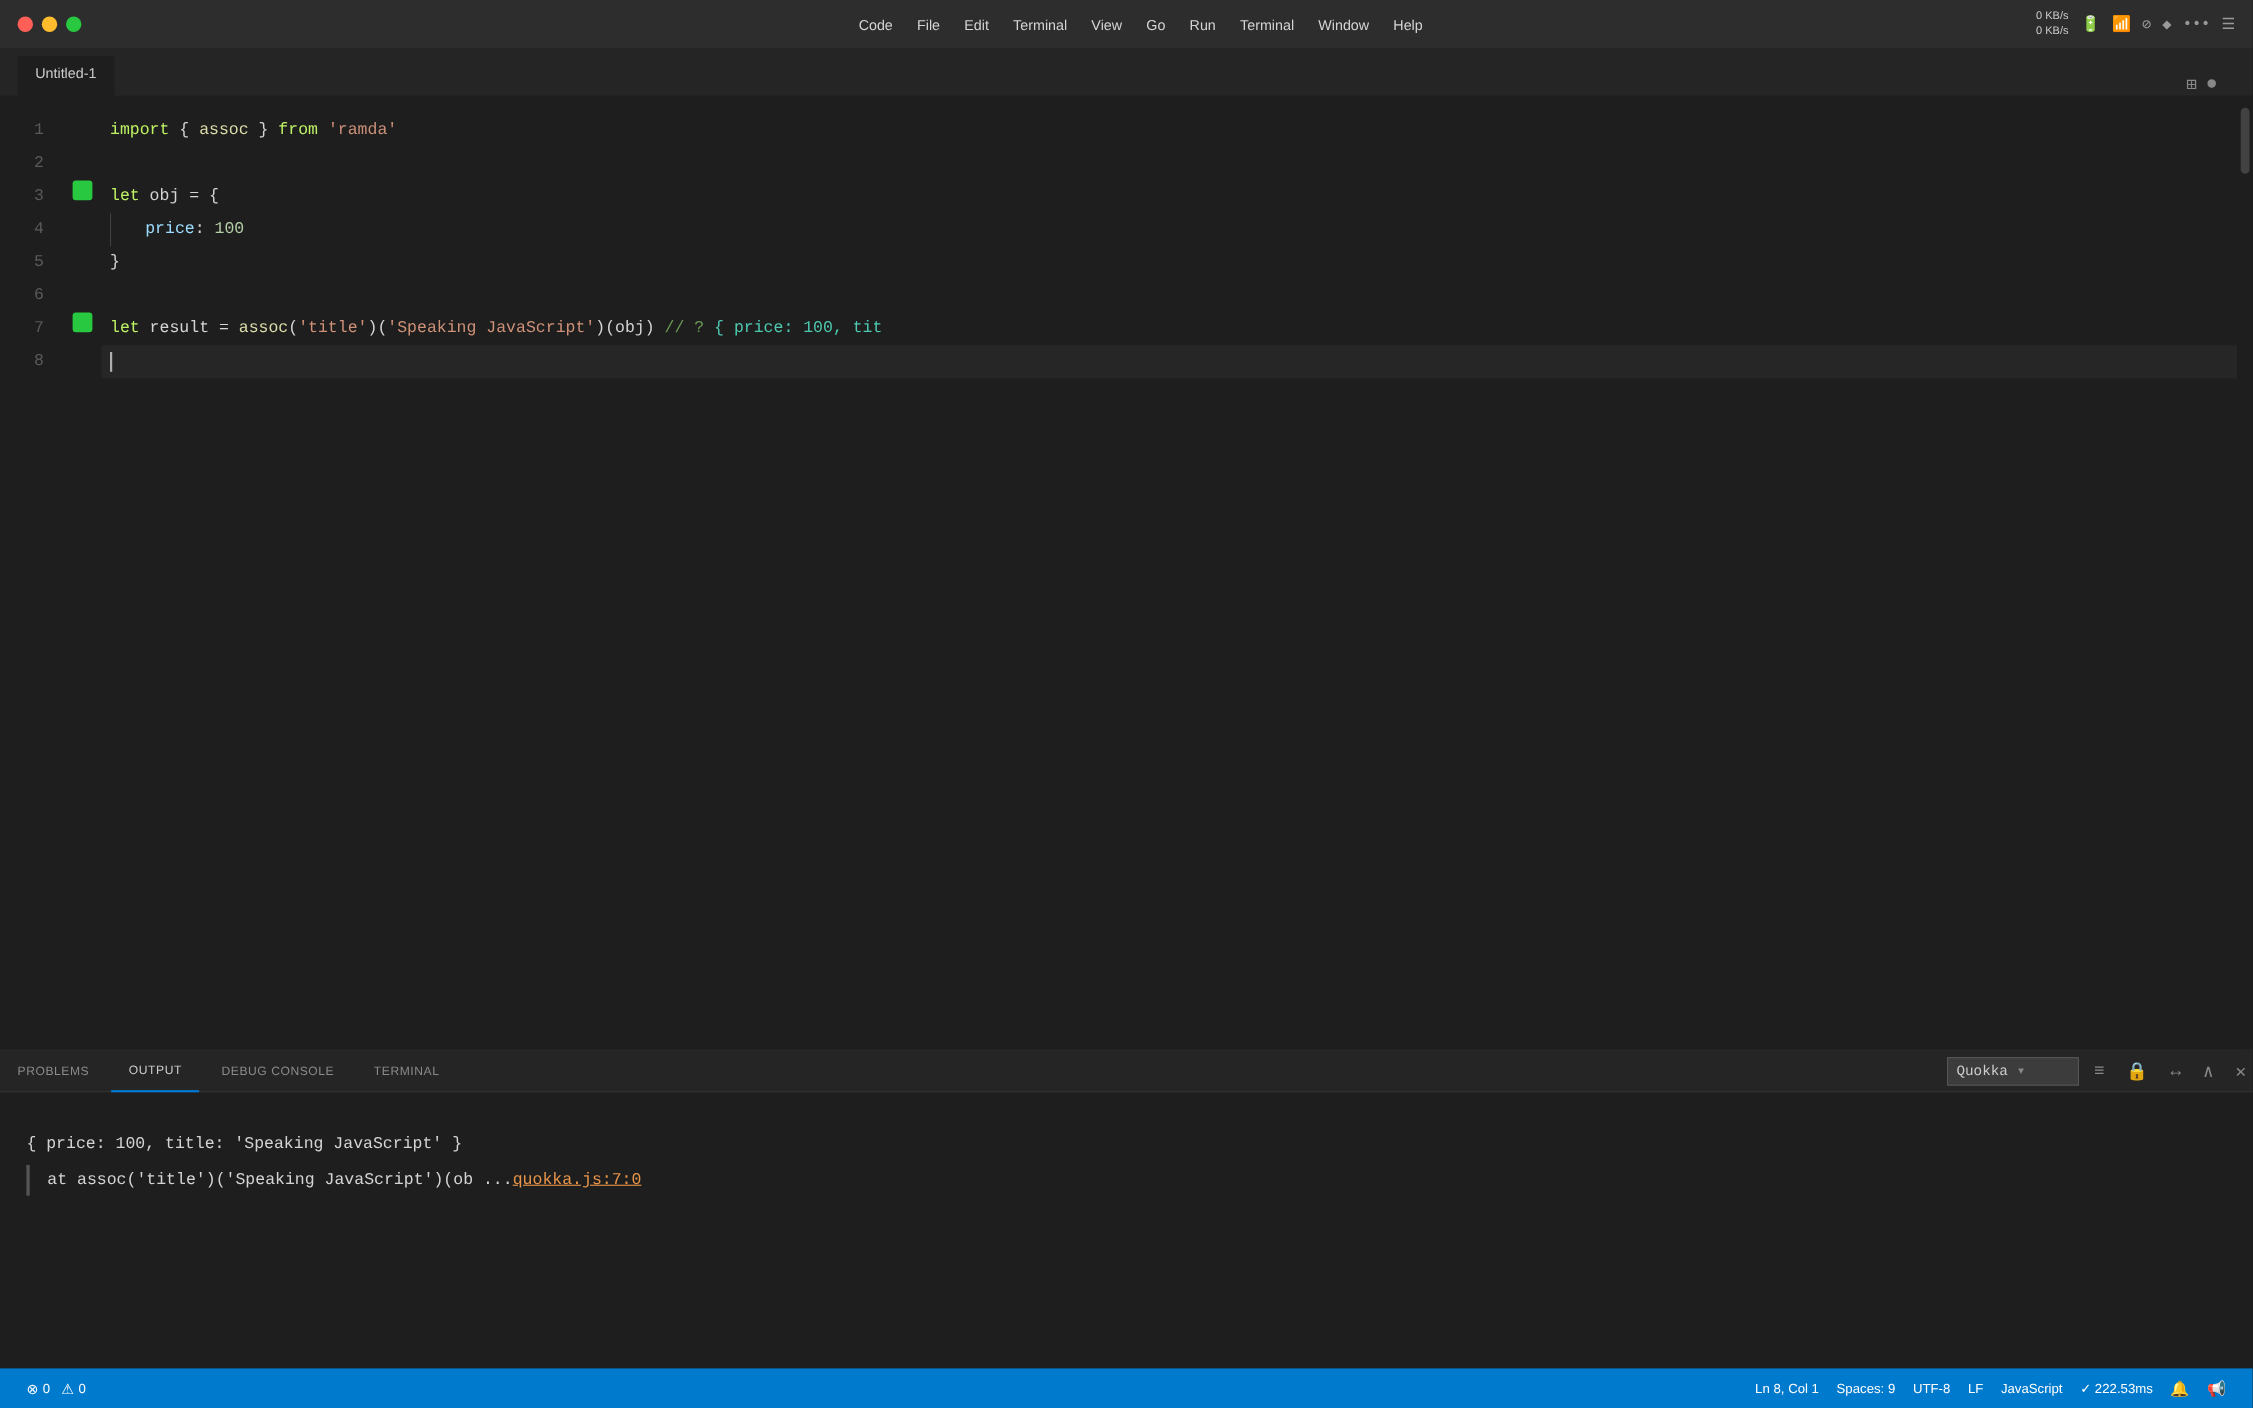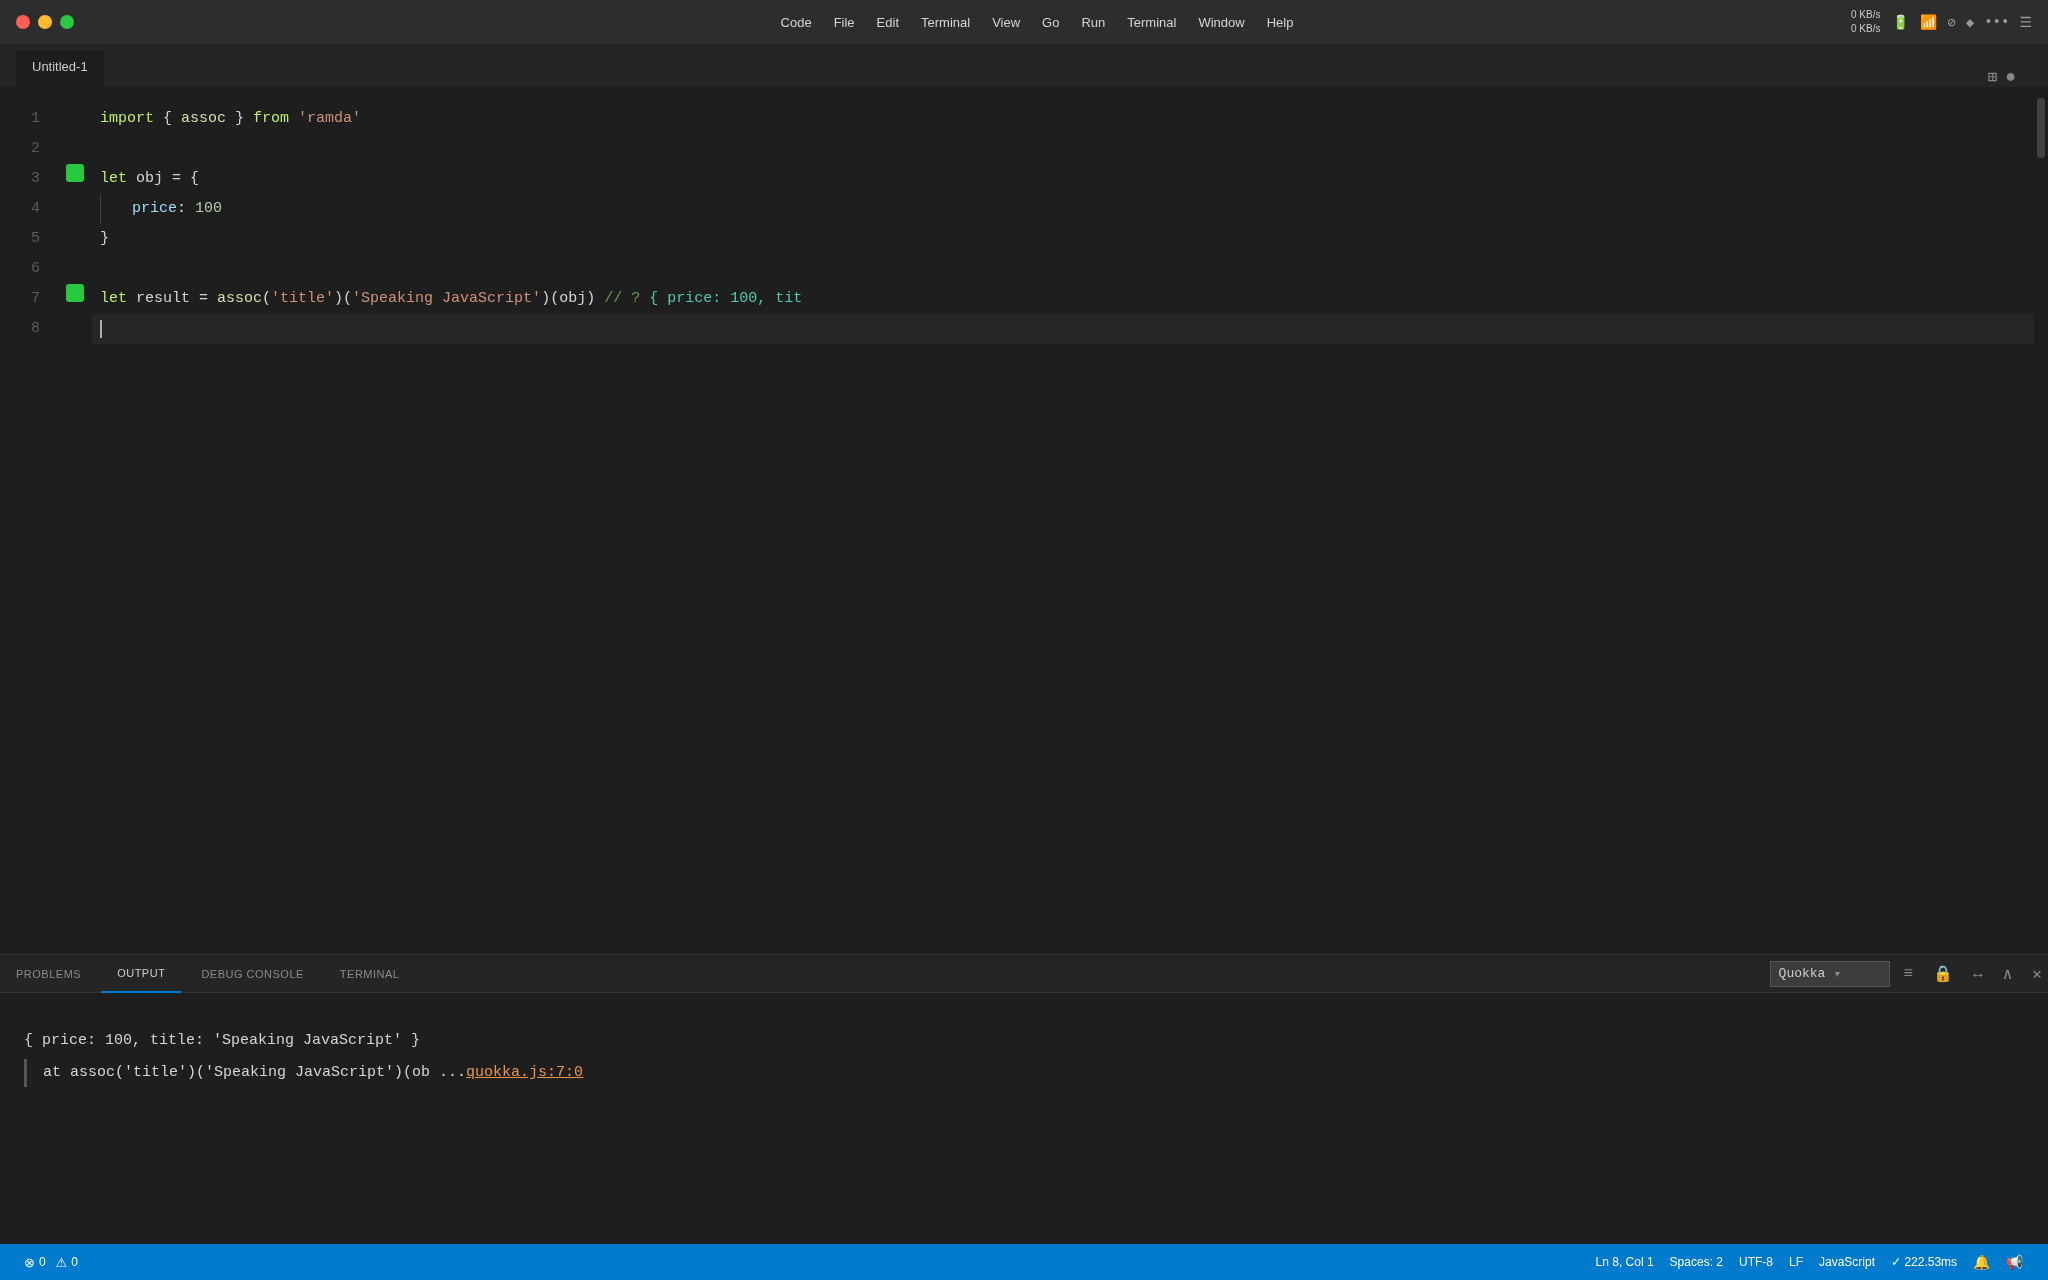--- a/index.html
+++ b/index.html
@@ -439,21 +439,21 @@
     <span>0</span>
     <span style="font-size:13px; margin-left:6px;">⚠</span>
     <span>0</span>
   </div>
 
   <div class="status-right">
     <div class="status-item">
       <span>Ln 8, Col 1</span>
     </div>
     <div class="status-item">
-      <span>Spaces: 2</span>
+      <span>Spaces: 9</span>
     </div>
     <div class="status-item">
       <span>UTF-8</span>
     </div>
     <div class="status-item">
       <span>LF</span>
     </div>
     <div class="status-item">
       <span>JavaScript</span>
     </div>

